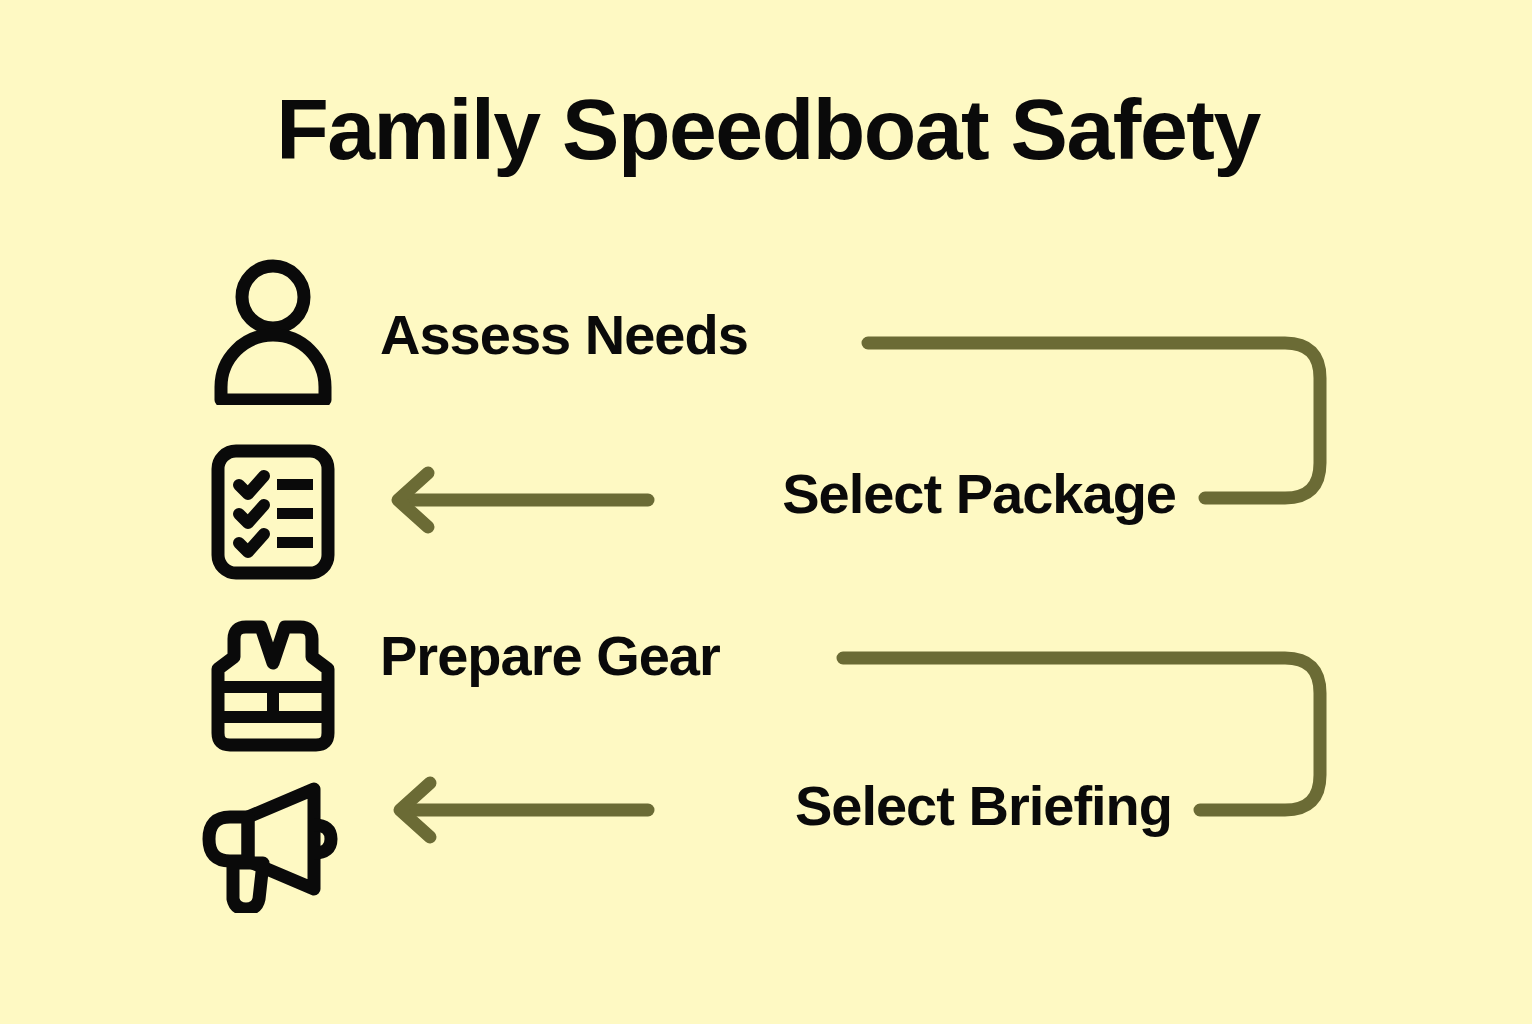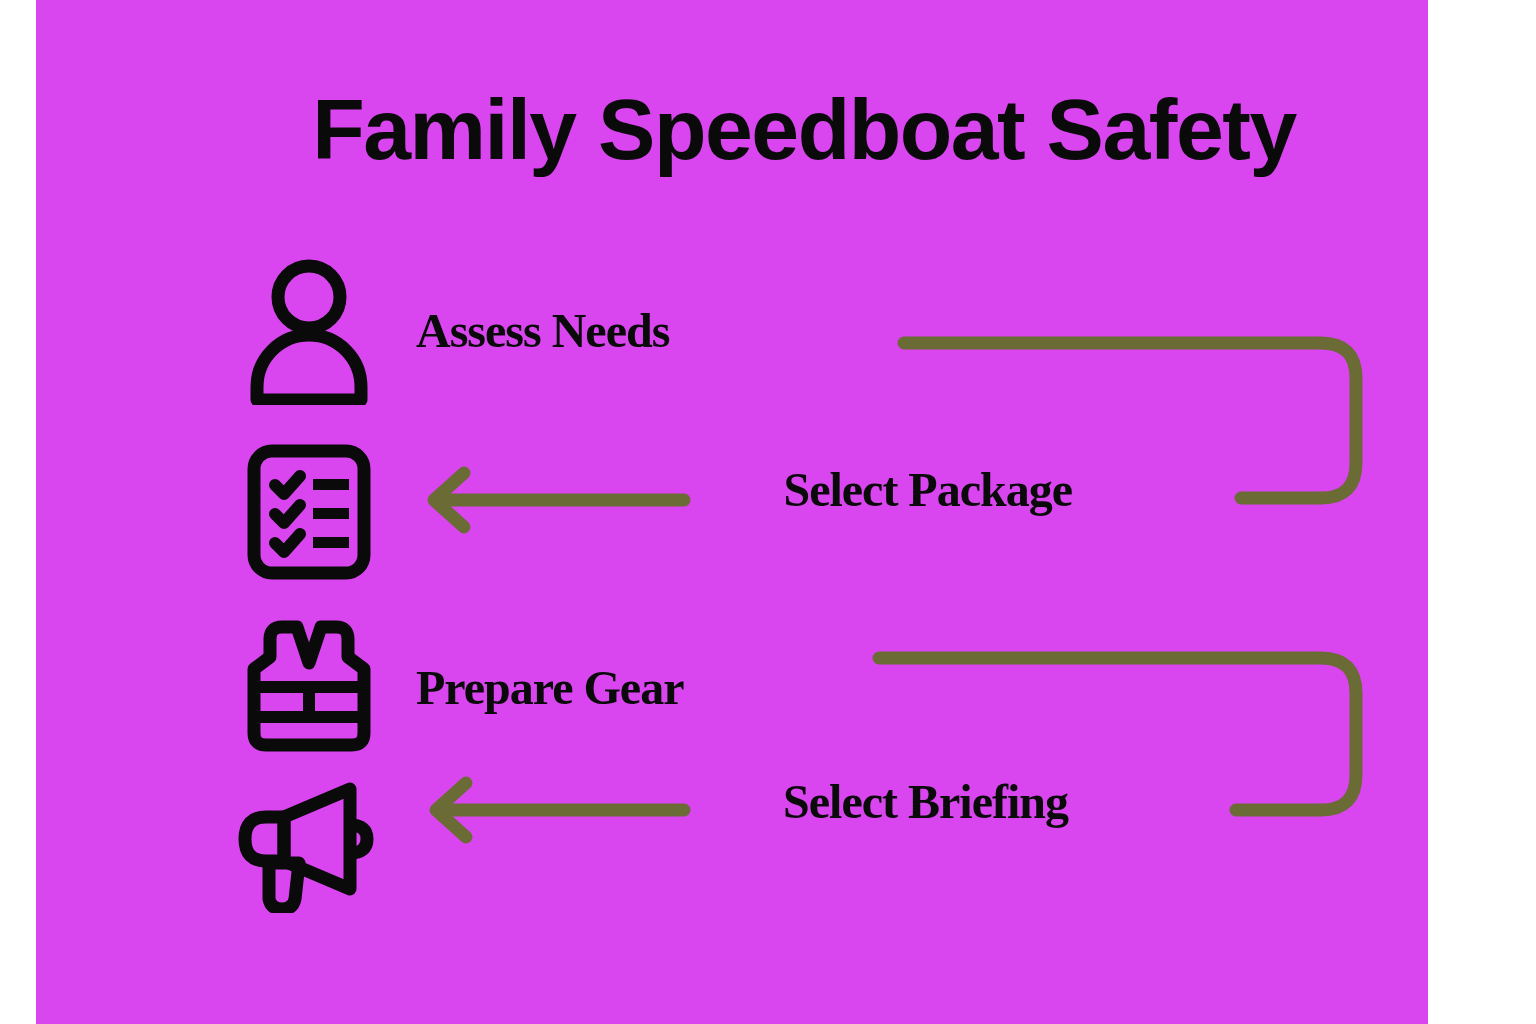--- a/index.html
+++ b/index.html
@@ -11,24 +11,23 @@
   body {
     width: 1536px;
     height: 1024px;
     overflow: hidden;
     font-family: "Liberation Sans", sans-serif;
     -webkit-font-smoothing: antialiased;
   }
 
   #canvas {
     position: relative;
-    width: 1392px;
+    width: 1532px;
     height: 1024px;
-    background: #d946ef;
-    margin-left: 36px;
+    background: #fef9c3;
   }
 
   
   .title {
     position: absolute;
     left: 0;
     top: 86px;
     width: 1536px;
     text-align: center;
     font-family: "Liberation Sans", sans-serif;
@@ -47,22 +46,22 @@
     height: 150px;
     display: flex;
     align-items: center;
     justify-content: center;
   }
   .icon-cell svg { display: block; }
 
   
   .step-label {
     position: absolute;
-    font-family: Liberation Serif, serif;
-    font-size: 48px;
+    font-family: Liberation Sans, sans-serif;
+    font-size: 56px;
     font-weight: 700;
     letter-spacing: -1px;
     color: #0a0a0a;
     line-height: 1;
     white-space: nowrap;
   }
   .step-label.left  { text-align: left; }
   .step-label.right { }
 
   
@@ -119,21 +118,21 @@
   <div class="icon-cell" style="left:198px; top:610px;">
     <svg width="130" height="136" viewBox="0 0 130 136" aria-hidden="true">
       <path d="M 26 22 Q 26 10 38 10 L 53 10 L 65 46 L 77 10 L 92 10 Q 104 10 104 22
                L 104 40 L 120 52 L 120 116 Q 120 128 108 128 L 22 128 Q 10 128 10 116
                L 10 52 L 26 40 Z" fill="none" stroke="#0a0a0a" stroke-width="13" stroke-linejoin="round"></path>
       <line x1="10" y1="70" x2="120" y2="70" stroke="#0a0a0a" stroke-width="12"></line>
       <line x1="10" y1="100" x2="120" y2="100" stroke="#0a0a0a" stroke-width="12"></line>
       <line x1="65" y1="64" x2="65" y2="106" stroke="#0a0a0a" stroke-width="12"></line>
     </svg>
   </div>
-  <div class="step-label left" style="left:380px; top:664px;">Prepare Gear</div>
+  <div class="step-label left" style="left:380px; top:628px;">Prepare Gear</div>
 
   <div class="icon-cell" style="left:196px; top:768px;">
     <svg width="140" height="140" viewBox="0 0 140 140" aria-hidden="true">
       <path d="M 113 16 L 113 116 L 47 88 L 47 44 Z" fill="none" stroke="#0a0a0a" stroke-width="13" stroke-linejoin="round"></path>
       <path d="M 47 44 L 29 44 Q 8 44 8 66 Q 8 88 29 88 L 47 88 Z" fill="none" stroke="#0a0a0a" stroke-width="13" stroke-linejoin="round"></path>
       <path d="M 113 52 Q 130 52 130 66 Q 130 80 113 80" fill="none" stroke="#0a0a0a" stroke-width="13" stroke-linejoin="round"></path>
       <path d="M 32 90 L 62 90 L 58 126 Q 56 136 45 136 Q 34 136 32 126 Z" fill="none" stroke="#0a0a0a" stroke-width="13" stroke-linejoin="round"></path>
     </svg>
   </div>
   <div class="step-label right" style="right:360px; top:778px;">Select Briefing</div>

